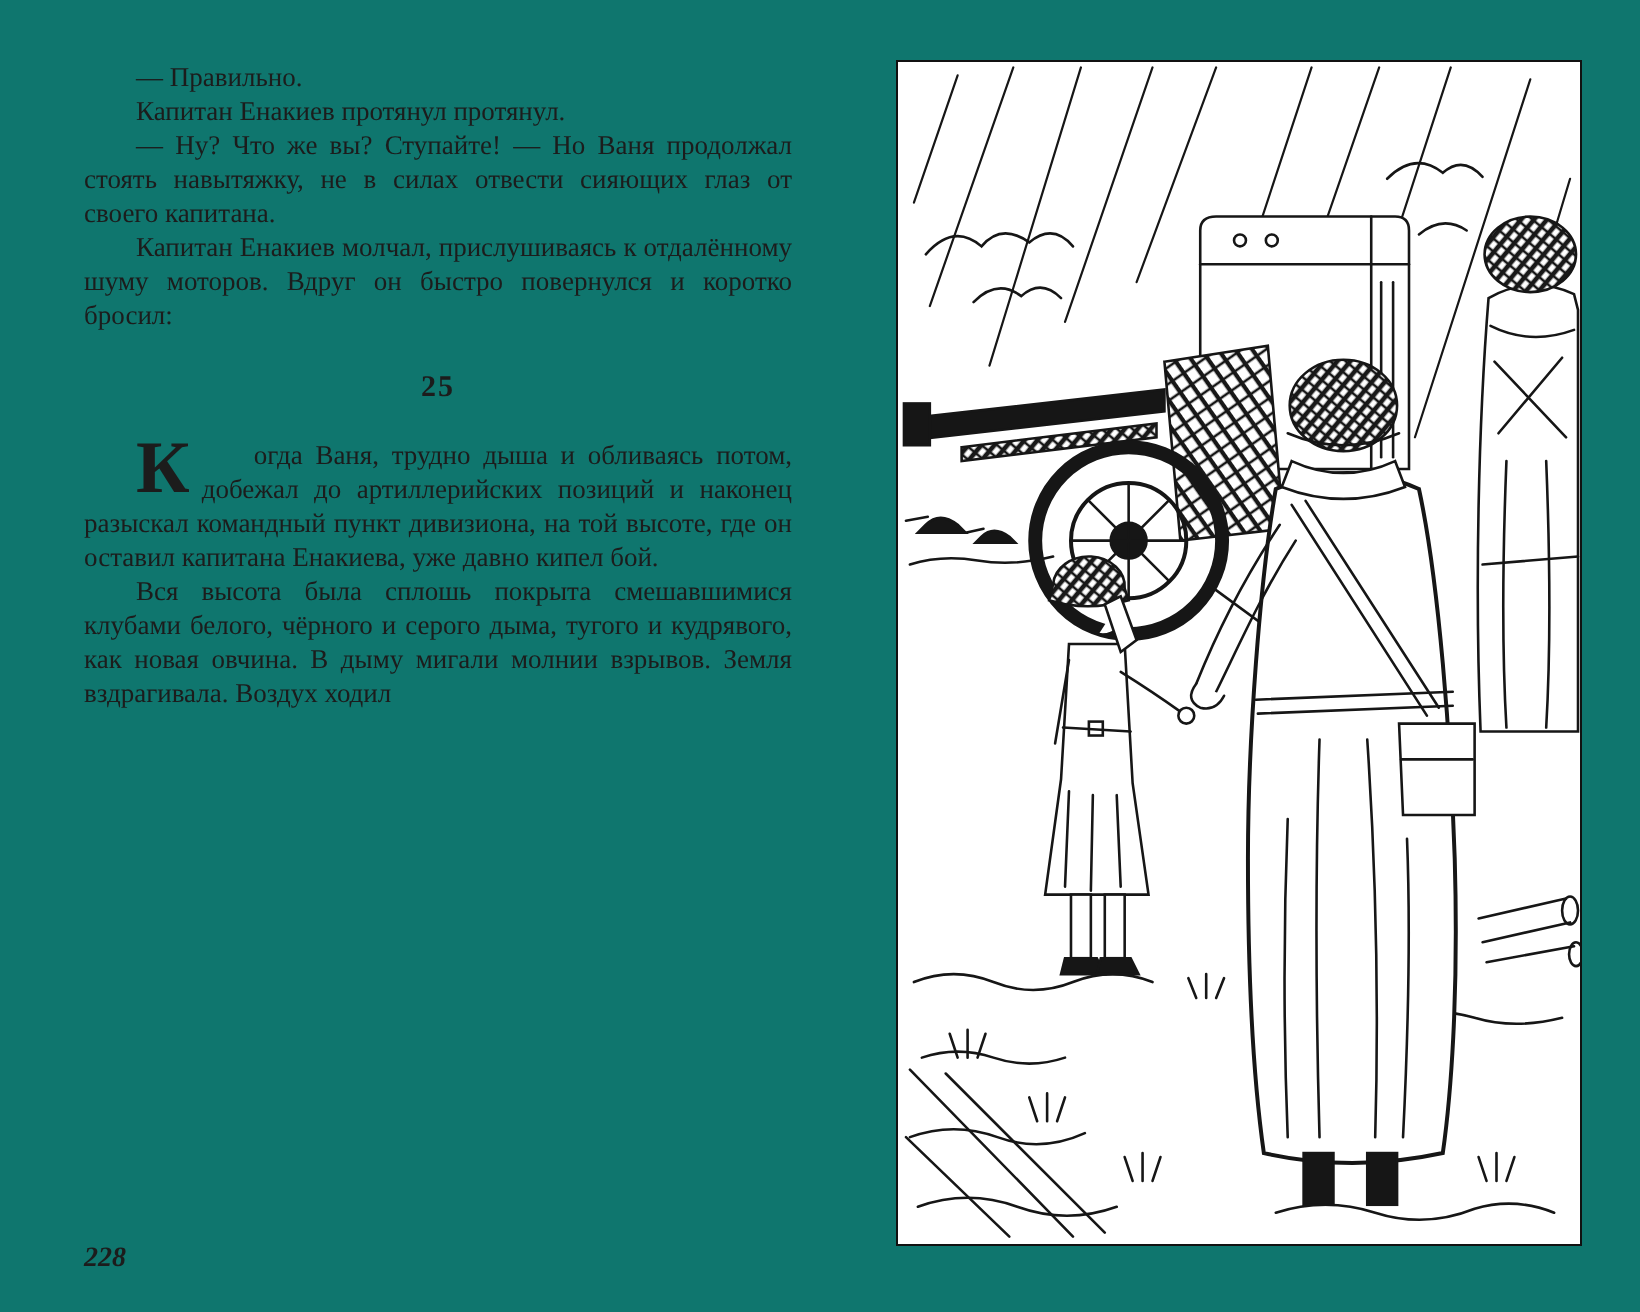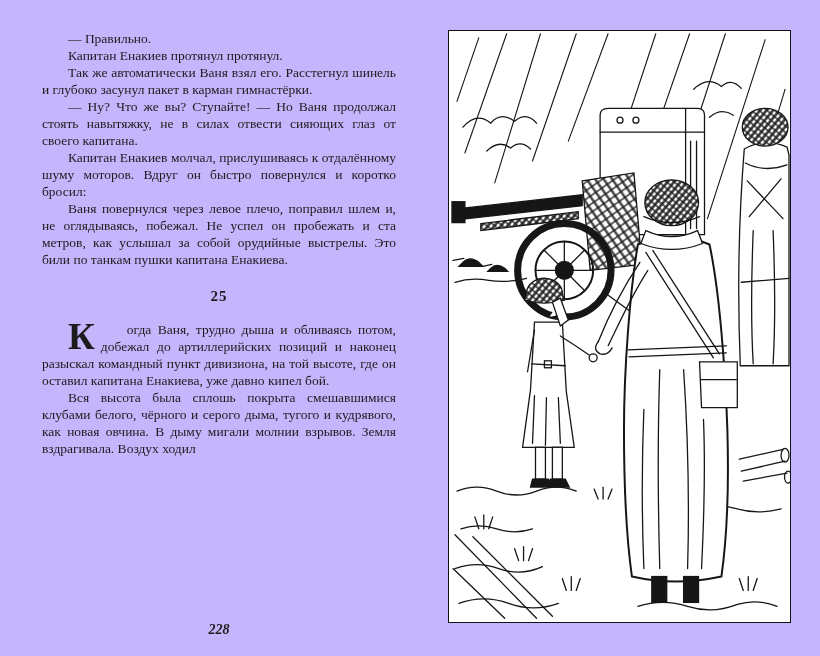--- a/index.html
+++ b/index.html
@@ -1,42 +1,40 @@
 <!DOCTYPE html>
 <html lang="ru"><head>
 <meta charset="utf-8">
 <style>
   html,body{margin:0;padding:0;background:#ffffff;}
   body{width:820px;height:656px;font-family:"Liberation Serif","DejaVu Serif",serif;color:#1c1c1c;}
-  .spread{position:relative;width:820px;height:656px;background:#c4b5fd;overflow:hidden;}
+  .spread{position:relative;width:820px;height:656px;background:#0f766e;overflow:hidden;}
 
   
   .left-page{position:absolute;left:42px;top:30px;width:354px;height:606px;}
   .left-page p{margin:0;text-indent:26px;text-align:justify;font-size:13.5px;line-height:17px;}
   .chapter-number{text-align:center;font-weight:bold;font-size:15px;letter-spacing:1px;margin:20px 0 16px 0;}
   .has-dropcap{text-indent:0;}
   .dropcap{float:left;font-weight:bold;font-size:37px;line-height:30px;padding:1px 6px 0 0;}
-  .page-number{position:absolute;left:0;top:592px;width:100%;text-align:center;font-style:italic;font-weight:bold;font-size:14px;}
+  .page-number{position:absolute;left:0;top:592px;width:100%;font-style:italic;font-weight:bold;font-size:14px;}
 
   
   .illustration-frame{position:absolute;left:448px;top:30px;width:343px;height:593px;border:1.5px solid #111;background:#fff;box-sizing:border-box;}
   .illustration-frame svg{display:block;width:100%;height:100%;}
 </style>
 </head>
 <body>
 
 <div class="spread">
 
   <div class="left-page">
     <p>— Правильно.</p>
     <p>Капитан Енакиев протянул протянул.</p>
-    <p>Так же автоматически Ваня взял его. Расстегнул шинель и глубоко засунул пакет в карман гимнастёрки.</p>
     <p>— Ну? Что же вы? Ступайте! — Но Ваня продолжал стоять навытяжку, не в силах отвести сияющих глаз от своего капитана.</p>
     <p>Капитан Енакиев молчал, прислушиваясь к отдалённому шуму моторов. Вдруг он быстро повернулся и коротко бросил:</p>
-    <p>Ваня повернулся через левое плечо, поправил шлем и, не оглядываясь, побежал. Не успел он пробежать и ста метров, как услышал за собой орудийные выстрелы. Это били по танкам пушки капитана Енакиева.</p>
 
     <div class="chapter-number">25</div>
 
     <p class="has-dropcap"><span class="dropcap">К</span><span>огда Ваня, трудно дыша и обливаясь потом, добежал до артиллерийских позиций и наконец разыскал командный пункт дивизиона, на той высоте, где он оставил капитана Енакиева, уже давно кипел бой.</span></p>
 
     <p>Вся высота была сплошь покрыта смешавшимися клубами белого, чёрного и серого дыма, тугого и кудрявого, как новая овчина. В дыму мигали молнии взрывов. Земля вздрагивала. Воздух ходил</p>
 
     <div class="page-number">228</div>
   </div>
 

